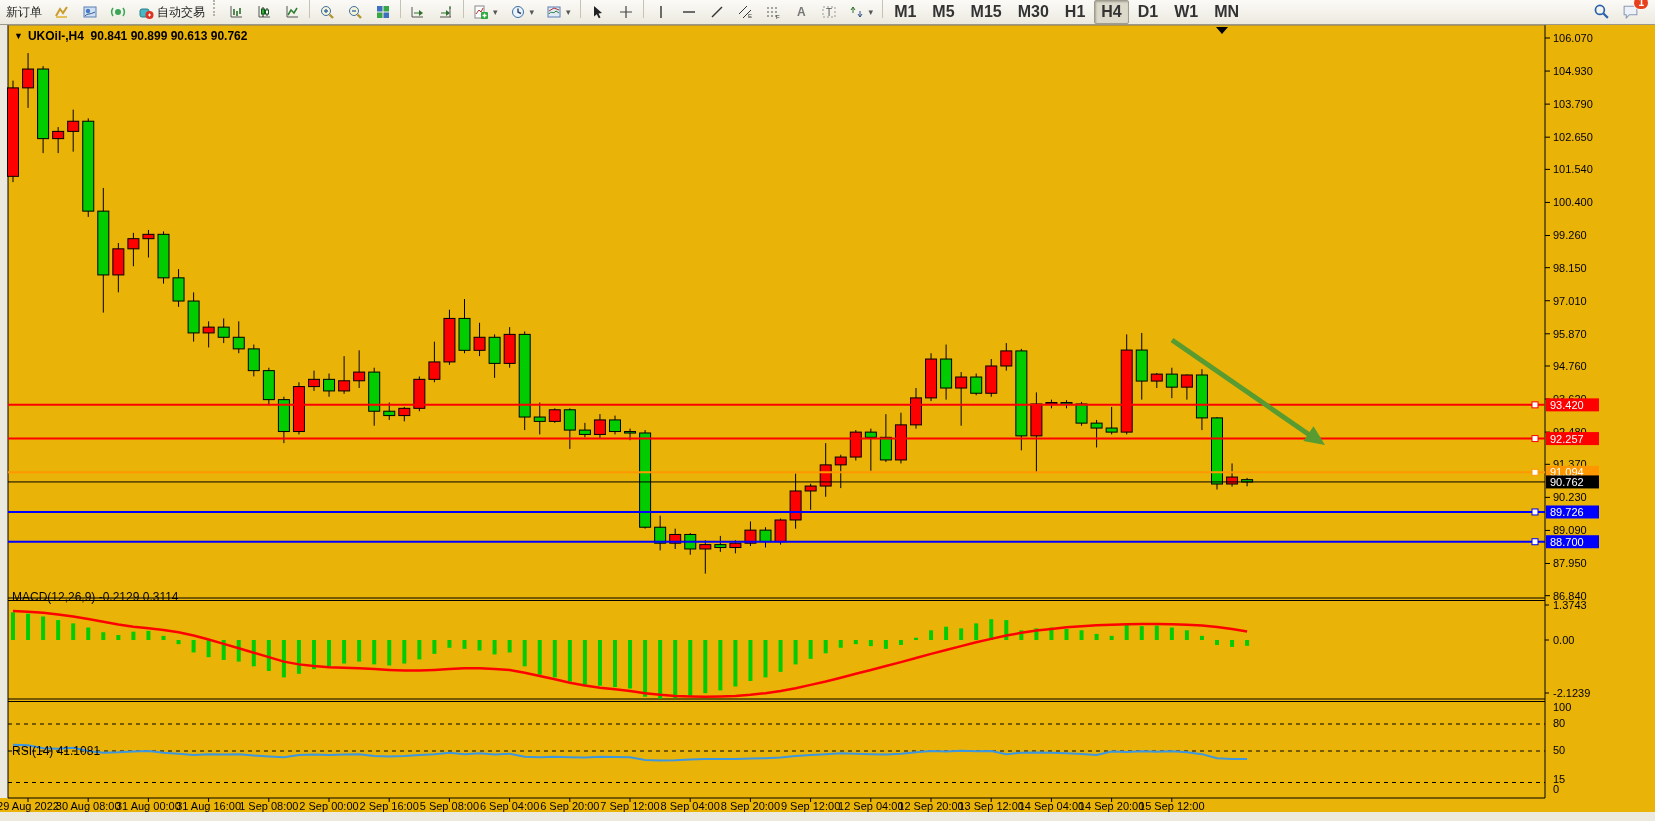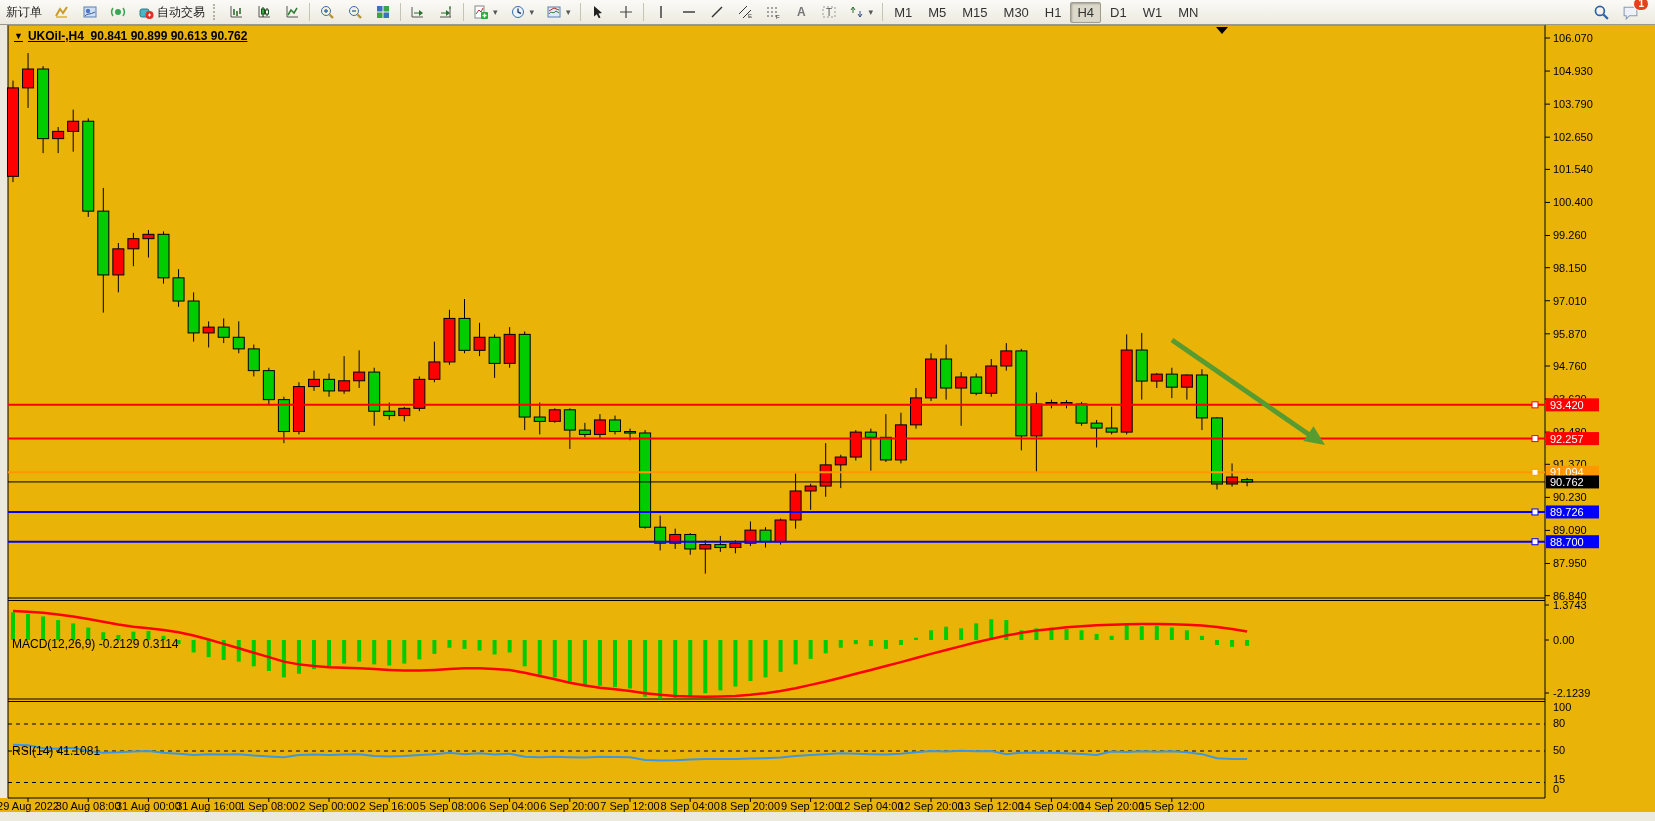--- a/index.html
+++ b/index.html
@@ -1,38 +1,38 @@
 <!DOCTYPE html>
 <html><head>
 <meta charset="utf-8">
 <style>
   html,body{margin:0;padding:0;background:#ece9df;font-family:"Liberation Sans",sans-serif;}
   #app{position:relative;width:1655px;height:821px;overflow:hidden;background:#ece9df;}
   
   #toolbar{position:absolute;left:0;top:0;width:1655px;height:24px;
     background:linear-gradient(#fbfaf7,#eceadf);border-bottom:1px solid #9b978b;
-    display:flex;align-items:center;font-size:12px;color:#222;z-index:5;}
+    display:flex;align-items:flex-start;font-size:12px;color:#222;z-index:5;}
   .tb-group{display:flex;align-items:center;height:100%;}
   .handle{width:5px;height:16px;margin:0 2px;border-left:2px dotted #b5b1a4;}
   .sep{width:1px;height:18px;background:#c6c2b4;margin:0 3px;}
   .tbtn{display:flex;align-items:center;gap:3px;padding:1px 4px;margin:0 1px;border:1px solid transparent;
     border-radius:2px;cursor:default;height:18px;}
   .tbtn svg{display:block;}
   .dd{font-size:9px;color:#555;margin-left:1px;}
-  .tfbtn{padding:2px 6px;margin:8px 1px;font-size:13px;color:#333;border:1px solid transparent;border-radius:2px;}
+  .tfbtn{padding:2px 6px;margin:8px 1px;font-size:16px;color:#333;border:1px solid transparent;border-radius:2px;font-weight:bold;}
   .tfbtn.active{background:#dcd8ca;border:1px solid #a09c8e;box-shadow:inset 1px 1px 2px rgba(0,0,0,0.25);}
   #tb-right{margin-left:auto;display:flex;align-items:center;margin-right:10px;}
   .badge{position:absolute;right:-6px;top:-5px;background:#e8401c;color:#fff;font-size:10px;font-weight:bold;
     border-radius:8px;padding:0 4px;line-height:12px;border:1px solid #fff;}
   .chat-wrap{position:relative;}
   
   .ovl{position:absolute;z-index:3;font-size:12px;color:#000;white-space:pre;}
-  #symbol-title{left:14px;top:29px;font-weight:bold;text-decoration:underline;}
+  #symbol-title{left:14px;top:29px;font-weight:bold;}
   #symbol-title .tri{font-size:9px;margin-right:5px;position:relative;top:-1px;}
-  #macd-label{left:12px;top:637px;text-align:center;}
+  #macd-label{left:12px;top:590px;text-align:center;}
   #rsi-label{left:12px;top:744px;}
   #chart-root{position:absolute;left:0;top:24px;width:1655px;height:797px;background:#eab308;}
   svg text{font-family:"Liberation Sans",sans-serif;}
 </style>
 </head>
 <body>
 
 <div id="app">
 
   <div id="toolbar">

